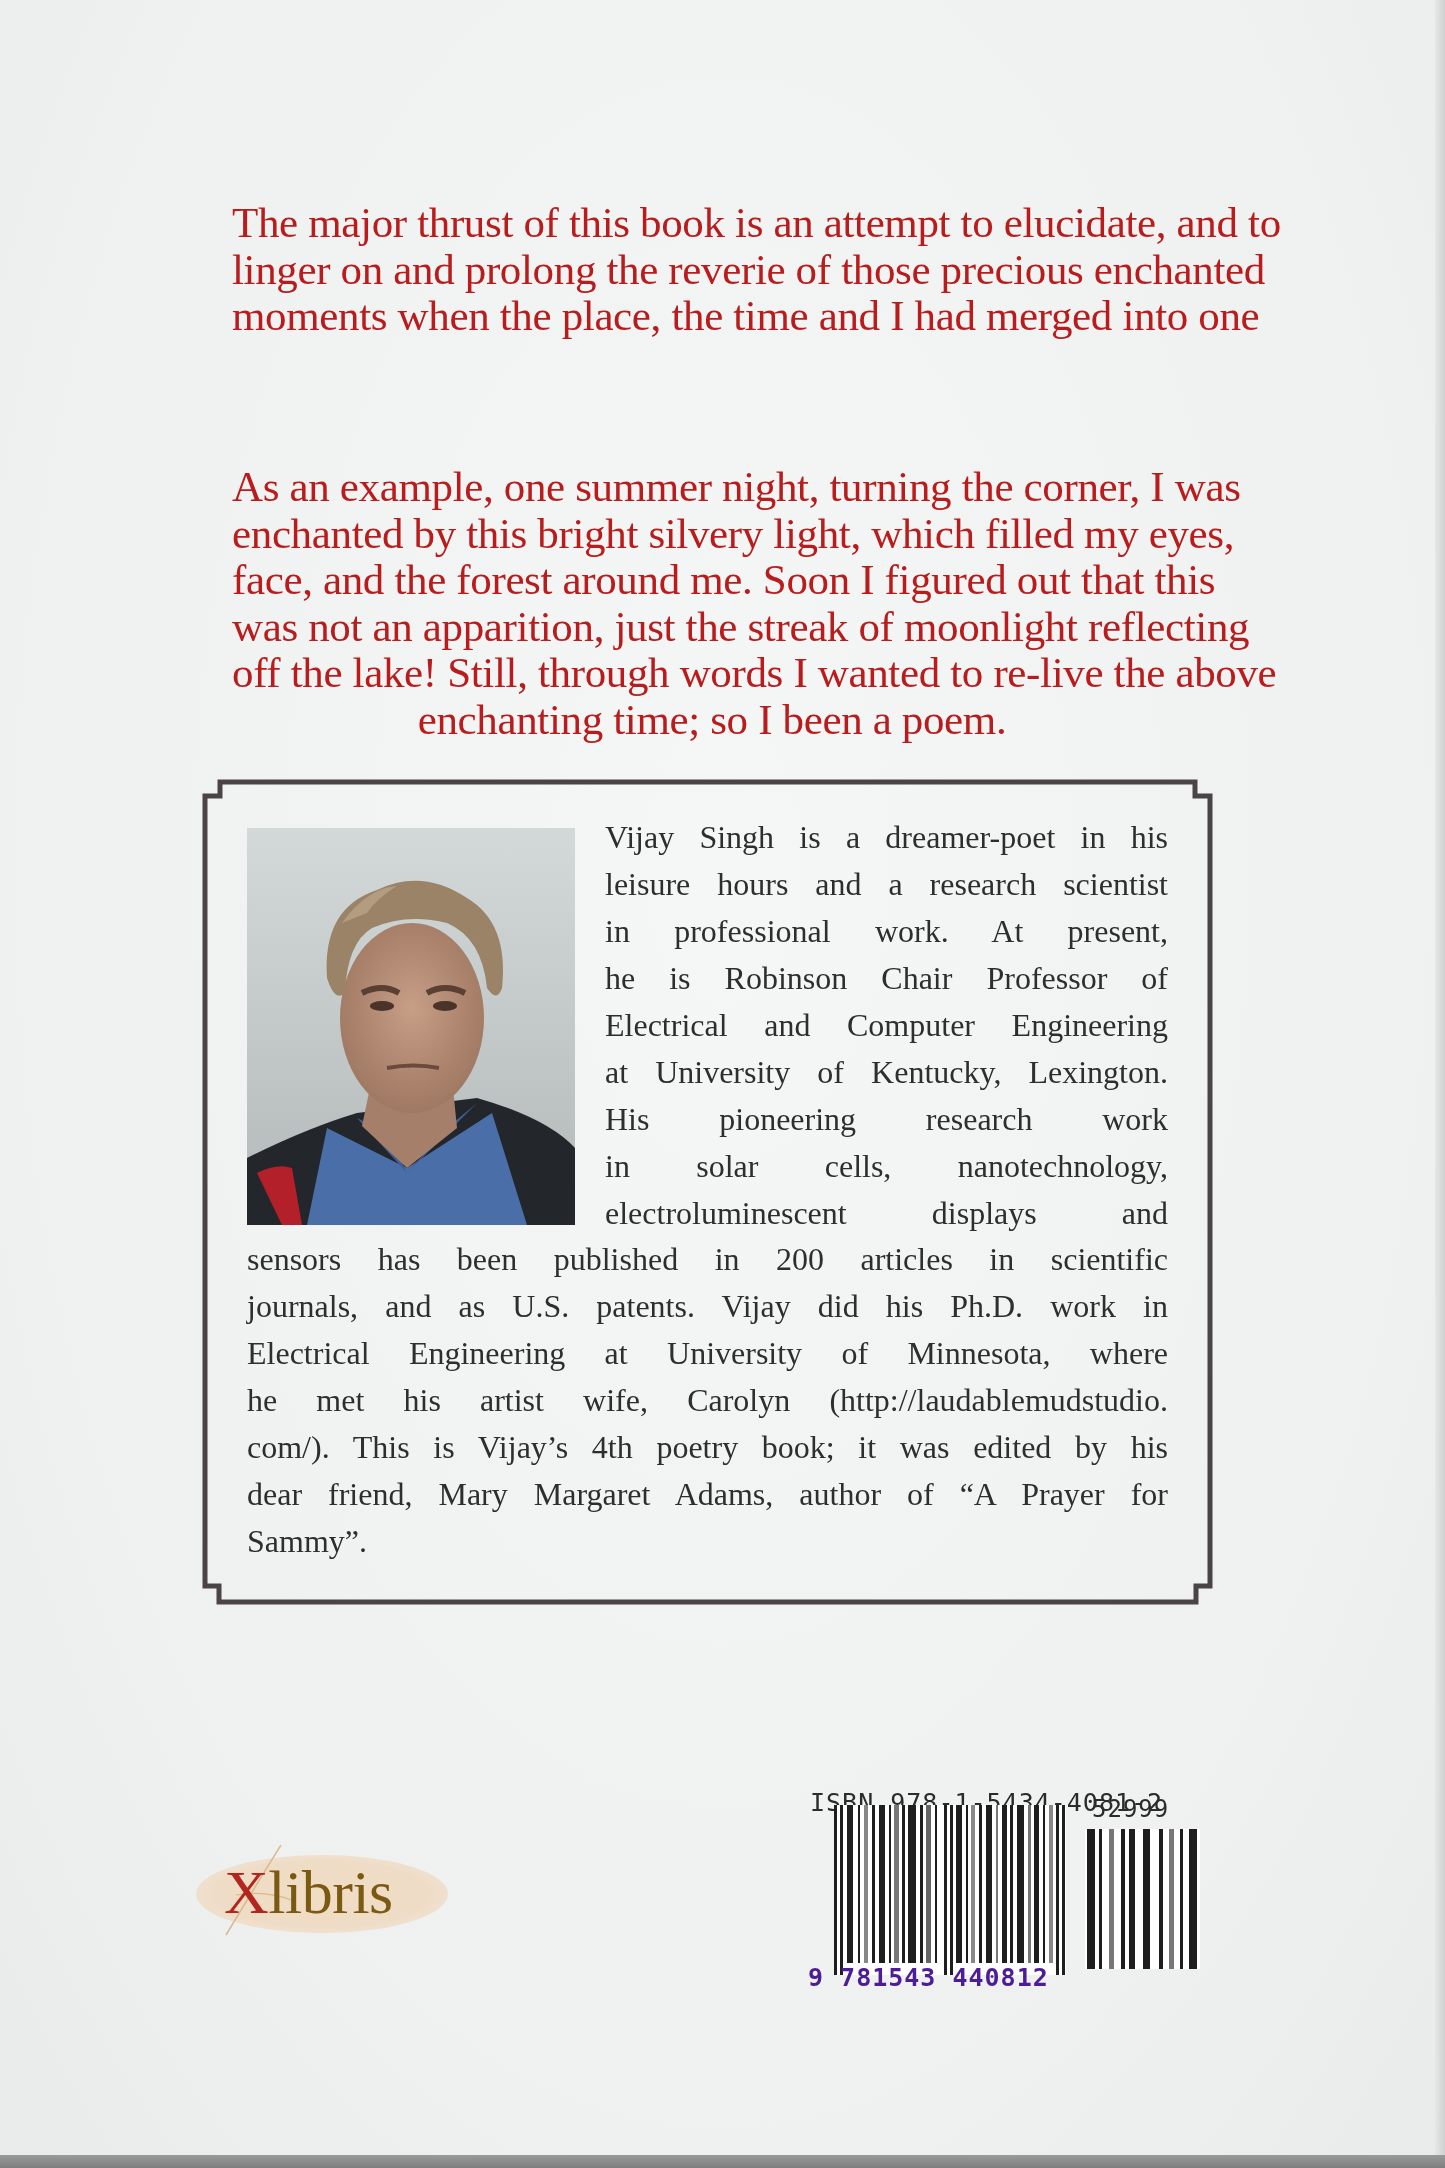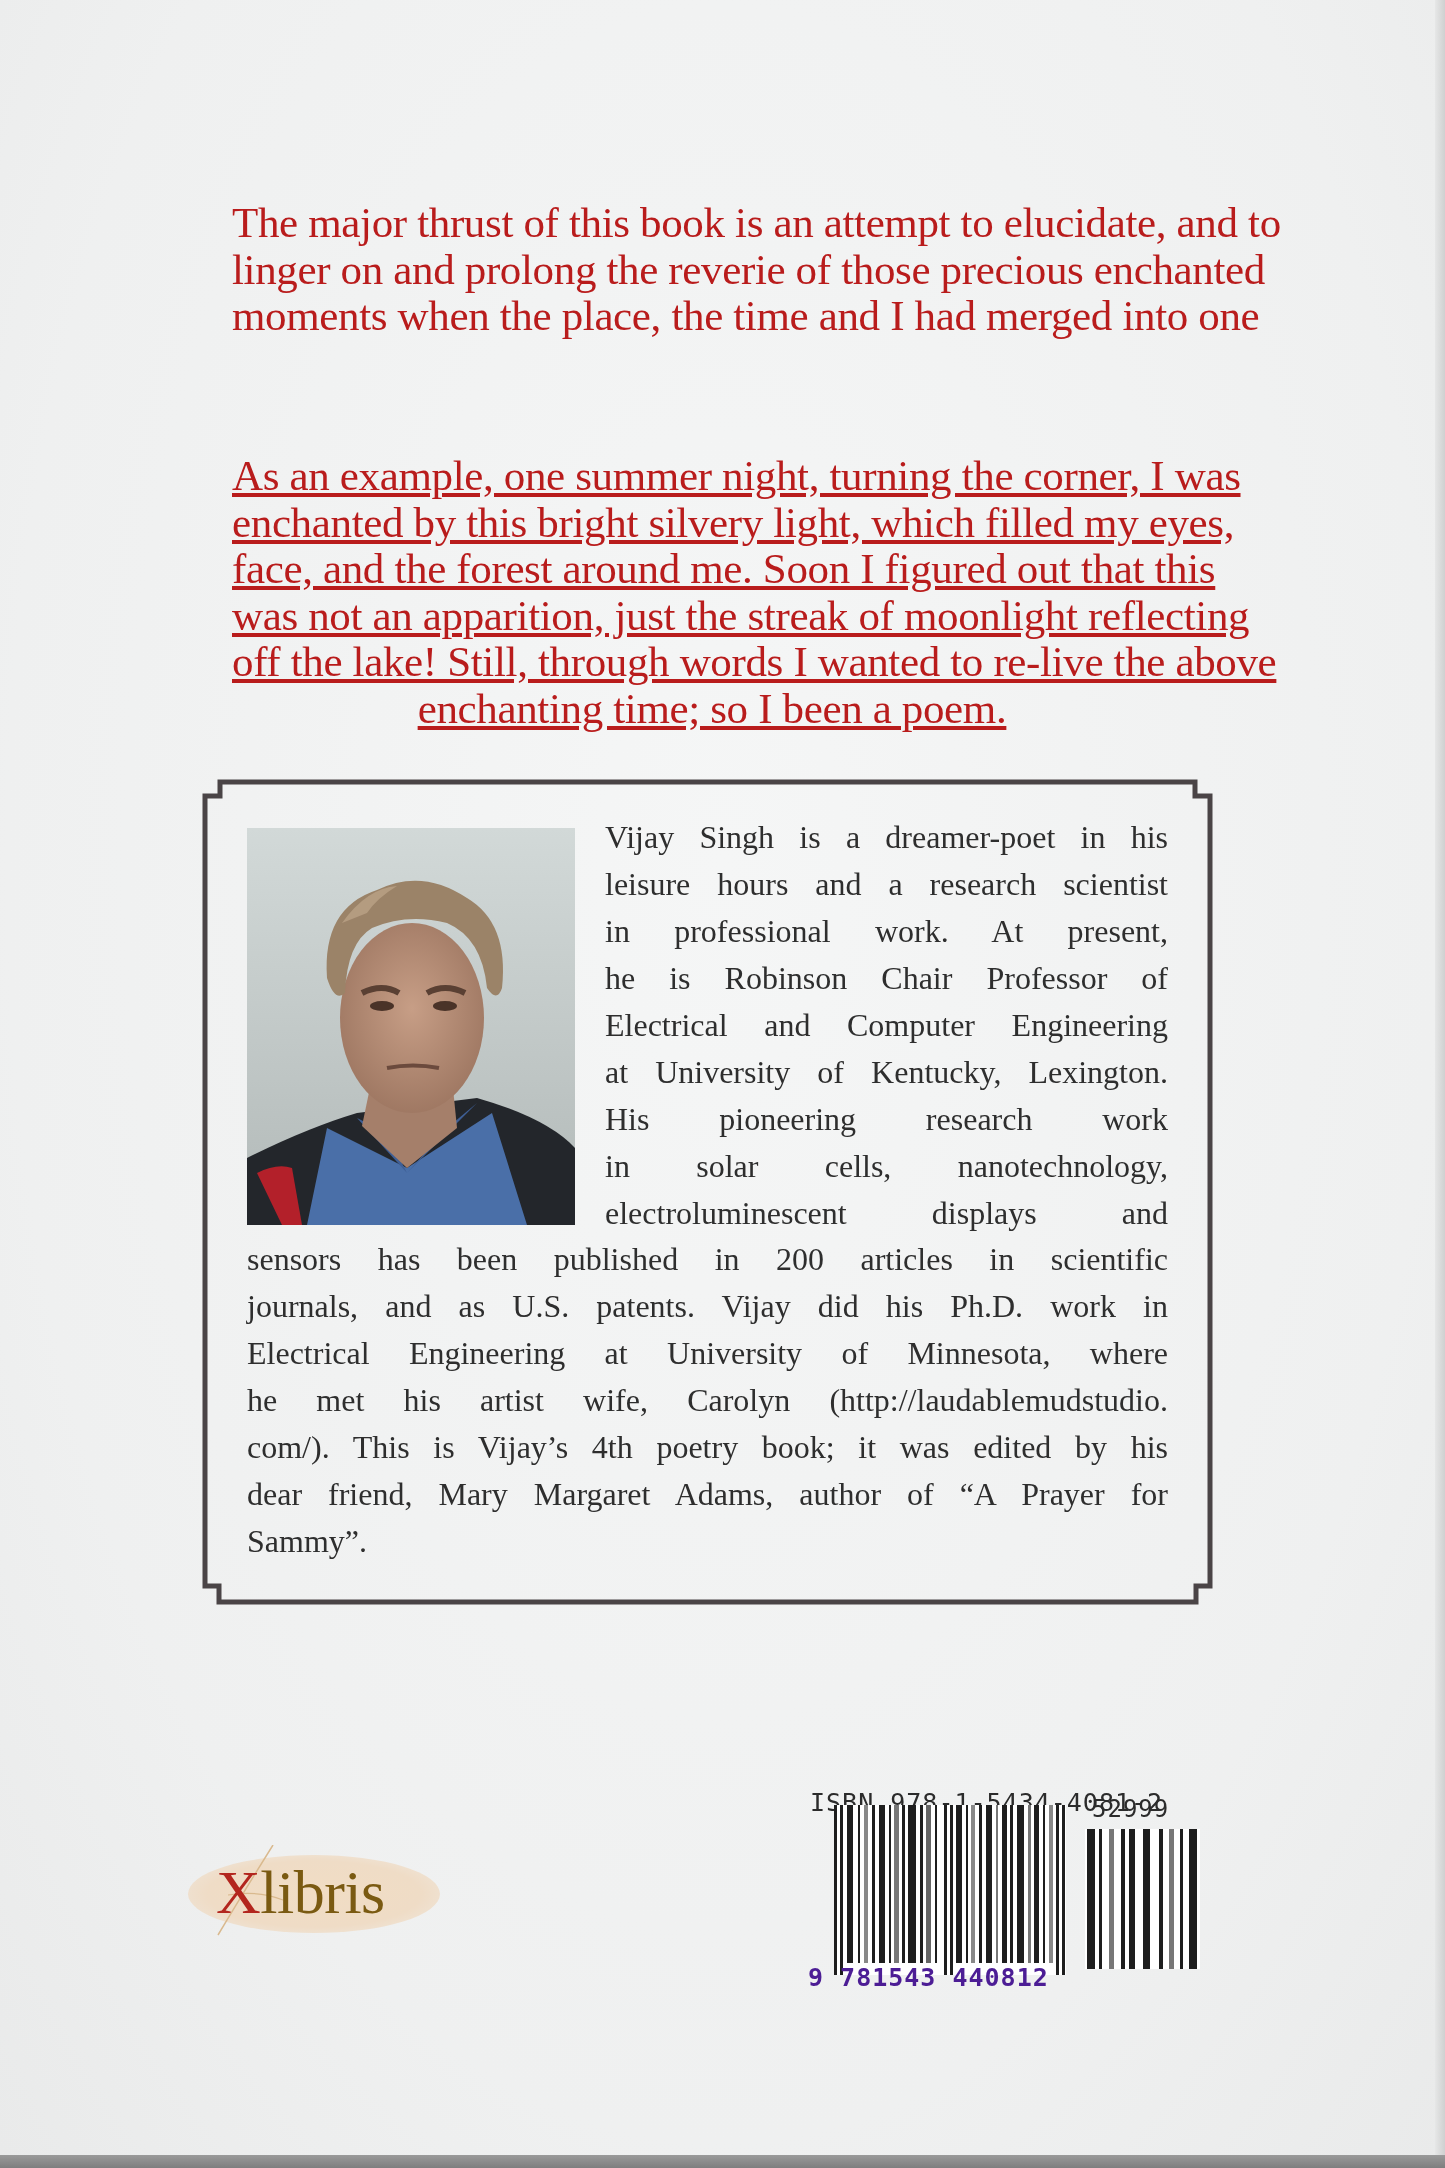--- a/index.html
+++ b/index.html
@@ -14,36 +14,36 @@
   .cover-edge { position: absolute; right: 0; top: 0; width: 10px; height: 2155px;
     background: linear-gradient(to right, #e6e7e7, #cfd0d0); }
   .bottom-band { position: absolute; left: 0; top: 2155px; width: 1445px; height: 13px;
     background: linear-gradient(#9a9a9a, #7e7e7e); }
 
   .blurb { position: absolute; left: 232px; width: 960px; margin: 0;
     font-size: 43px; line-height: 46.5px; letter-spacing: -0.35px; text-align: center;
     color: #b91c1c; }
   .blurb span { display: block; white-space: nowrap; }
   #p1 { top: 200px; }
-  #p2 { top: 453px; text-decoration: underline; }
+  #p2 { top: 464px; }
 
   
   .bio-box { position: absolute; left: 200px; top: 778px; width: 1015px; height: 830px; }
   .bio-frame { position: absolute; inset: 0; }
   .bio-photo { position: absolute; left: 47px; top: 50px; width: 328px; height: 397px; overflow: hidden;
     background: linear-gradient(180deg, #cfd6d6 0%, #c3cbcb 45%, #b8bfbf 100%); }
   .bio-text { position: absolute; font-size: 32px; line-height: 47px; color: #2e2e2e; margin: 0; }
   .bio-text span { display: block; white-space: nowrap; }
   .bio-right { left: 405px; top: 36px; width: 563px; }
   .bio-right span { text-align: justify; text-align-last: justify; }
   .bio-full { left: 47px; top: 458px; width: 921px; }
   .bio-full span.j { text-align: justify; text-align-last: justify; }
 
   
-  .logo { position: absolute; left: 188px; top: 1845px; width: 252px; height: 92px; }
+  .logo { position: absolute; left: 196px; top: 1845px; width: 252px; height: 92px; }
   .logo-oval { position: absolute; left: 0; top: 10px; width: 252px; height: 78px; border-radius: 50%;
     background: radial-gradient(ellipse at center, #f1ddc4 0%, #efdcc6 60%, rgba(240,225,205,0.3) 100%); }
   .logo-text { position: absolute; left: 28px; top: 12px; font-size: 62px; line-height: 70px;
     font-family: "Liberation Serif", serif; letter-spacing: -0.5px; }
   .logo-x { color: #b3261e; }
   .logo-rest { color: #7a5a12; }
 
   
   .isbn-label { position: absolute; left: 810px; top: 1768px; font-family: "DejaVu Sans Mono", monospace;
     font-size: 25px; letter-spacing: 1px; color: #2b2b2b; white-space: nowrap; margin-top: 20px; }

